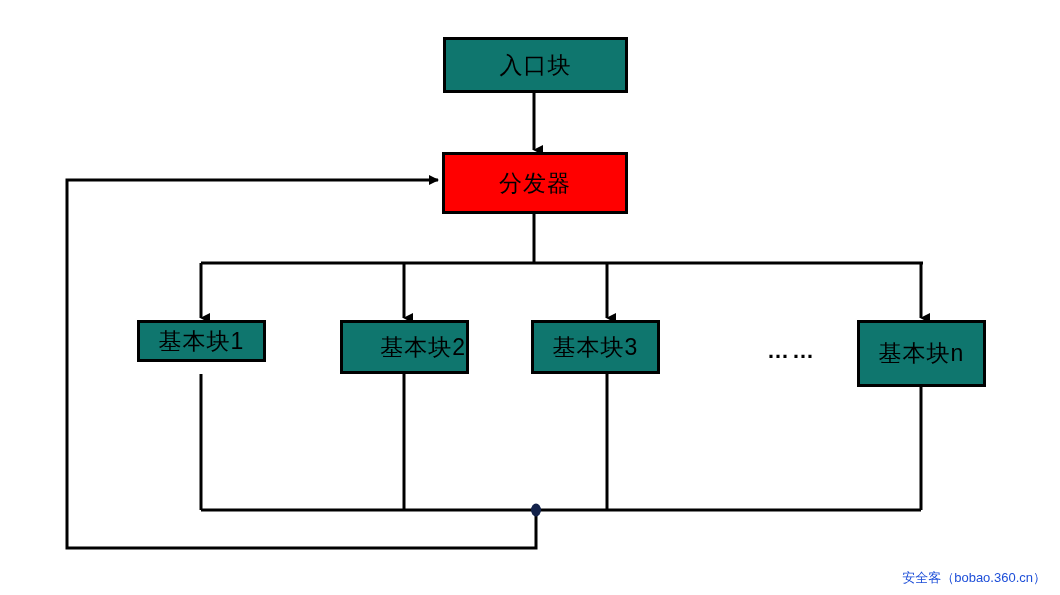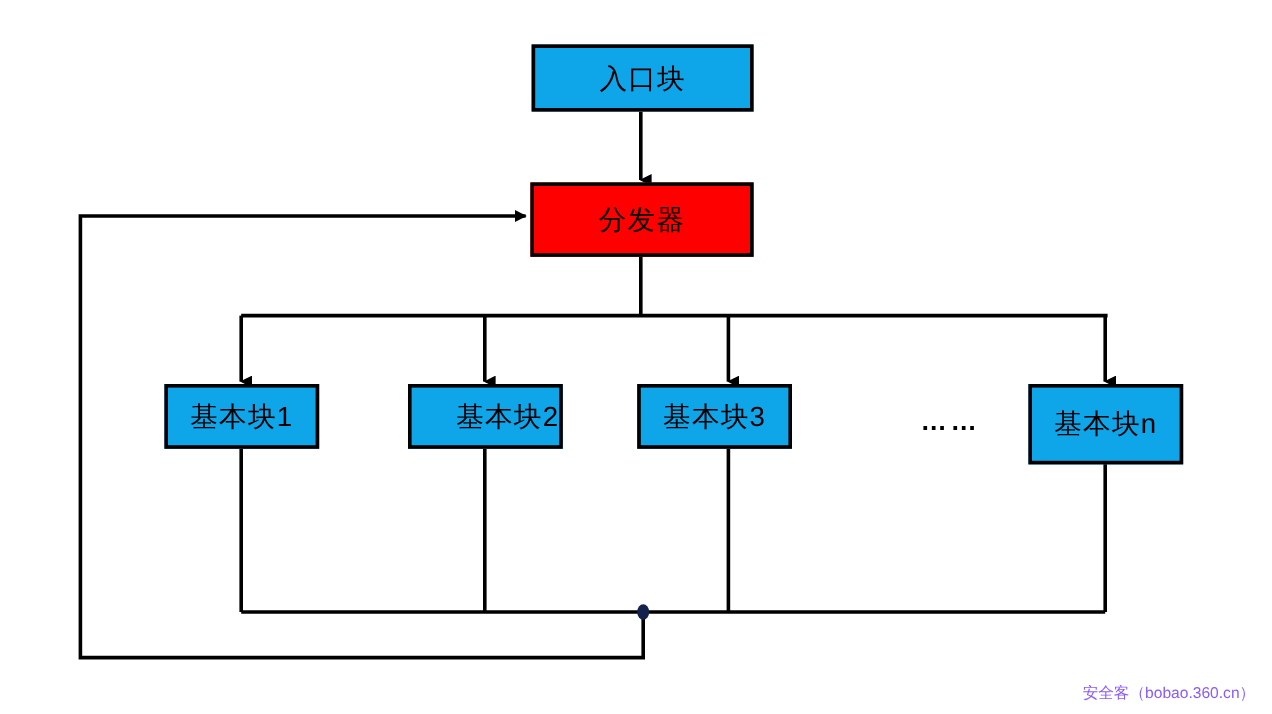--- a/index.html
+++ b/index.html
@@ -21,21 +21,21 @@
     position: absolute;
     left: 0;
     top: 0;
     width: 1060px;
     height: 595px;
   }
   .node-box {
     position: absolute;
     box-sizing: border-box;
     border: 3px solid #000000;
-    background: #0ea5e9;
+    background: #0f766e;
     display: flex;
     align-items: center;
     justify-content: center;
     color: #000000;
   }
   .node-label {
     font-size: 23px;
     line-height: 1;
     letter-spacing: 1px;
     white-space: nowrap;
@@ -50,21 +50,21 @@
   #dispatcher-block {
     left: 442px;
     top: 152px;
     width: 186px;
     height: 62px;
   }
   #basic-block-1 {
     left: 137px;
     top: 320px;
     width: 129px;
-    height: 54px;
+    height: 42px;
   }
   #basic-block-2 {
     left: 340px;
     top: 320px;
     width: 129px;
     height: 54px;
     justify-content: flex-end;
   }
   #basic-block-3 {
     left: 531px;
@@ -91,21 +91,21 @@
     font-weight: bold;
     letter-spacing: 3px;
     color: #000000;
     font-family: "Liberation Sans", "DejaVu Sans", sans-serif;
   }
   #watermark {
     position: absolute;
     right: 14px;
     bottom: 8px;
     font-size: 13px;
-    color: #8b5cf6;
+    color: #1d4ed8;
     white-space: nowrap;
     font-family: "Liberation Sans", "DejaVu Sans", sans-serif;
   }
 </style>
 </head>
 <body>
 
 <div id="canvas">
 
   <svg id="flow-svg" viewBox="0 0 1060 595" xmlns="http://www.w3.org/2000/svg">

